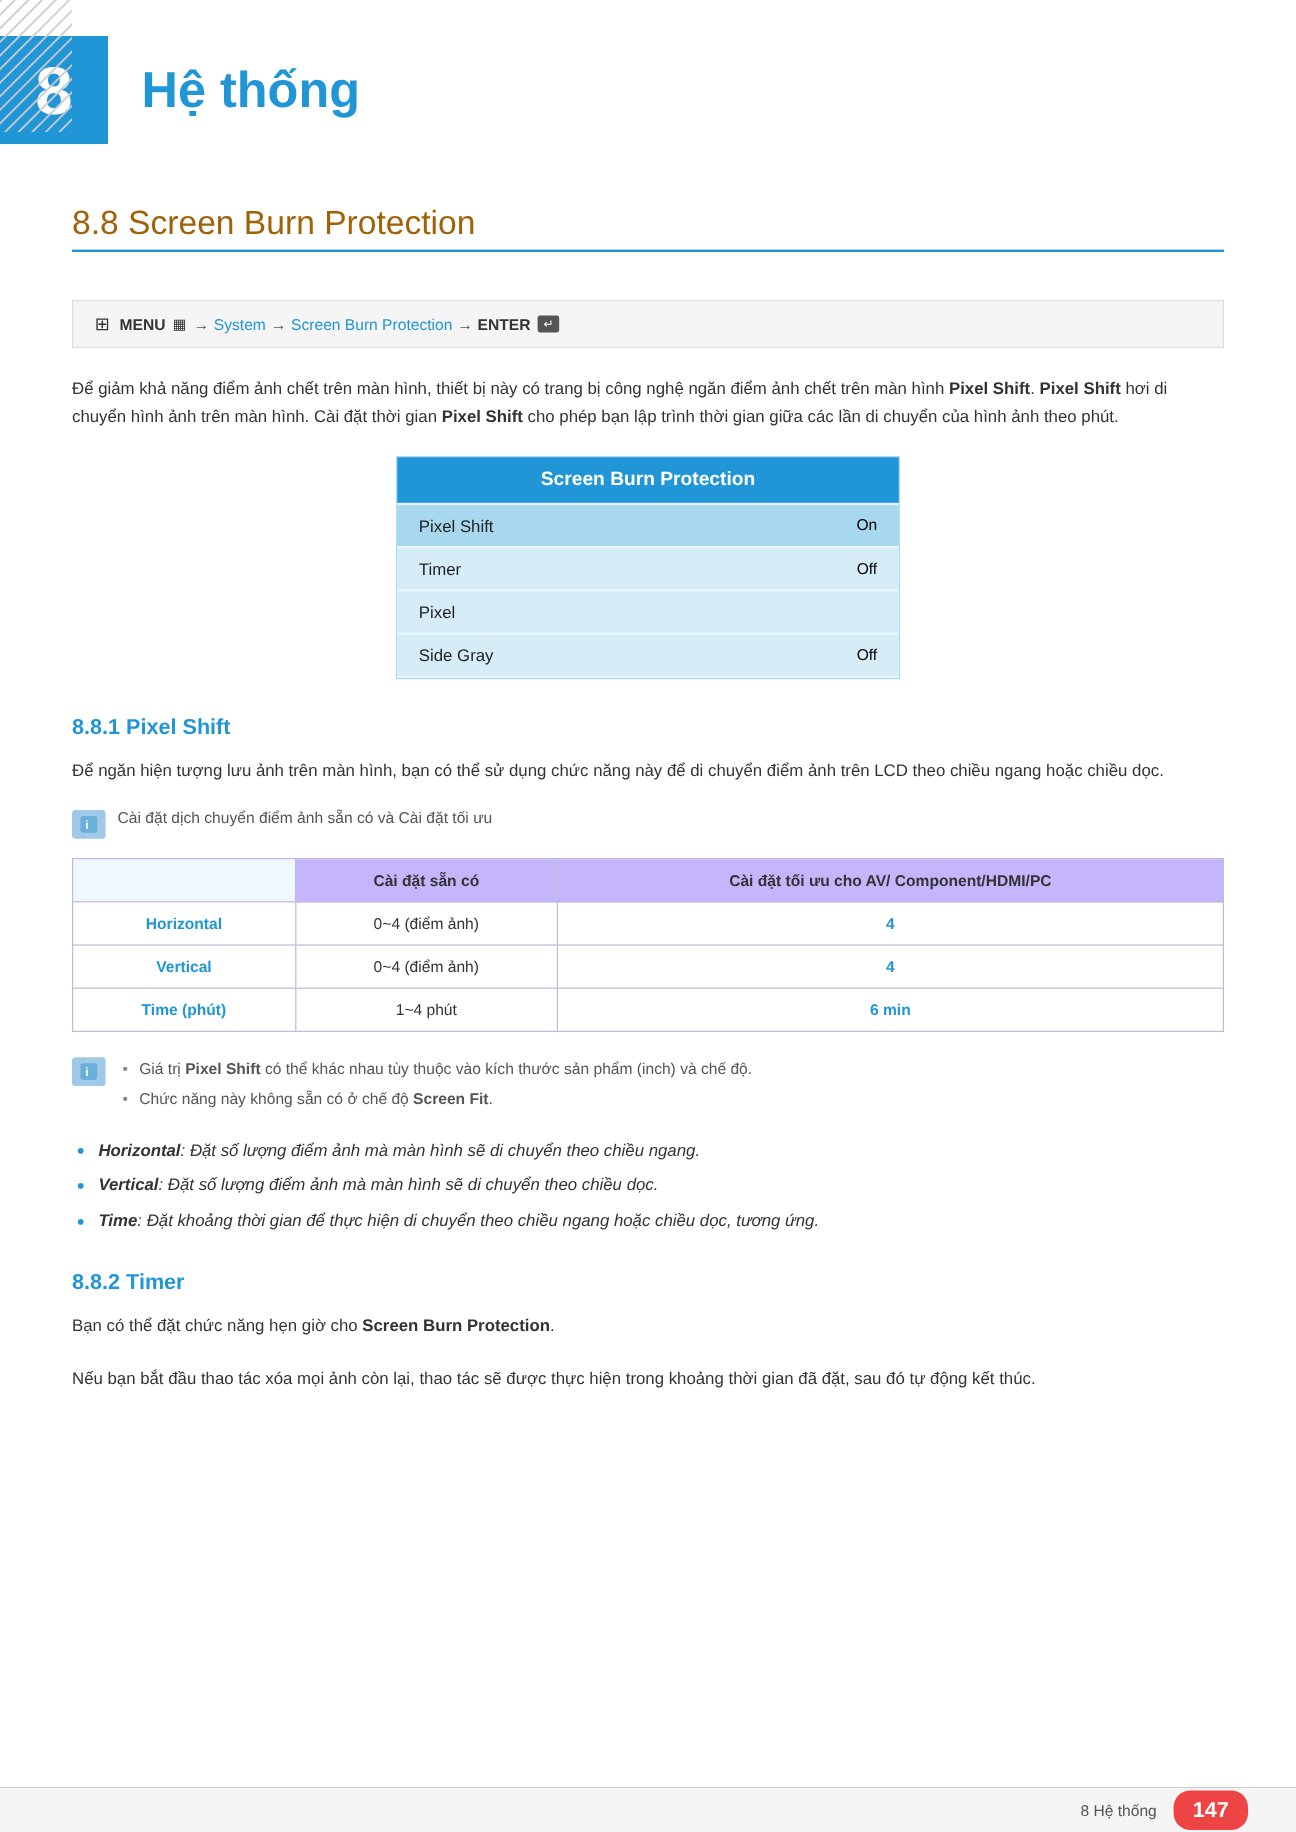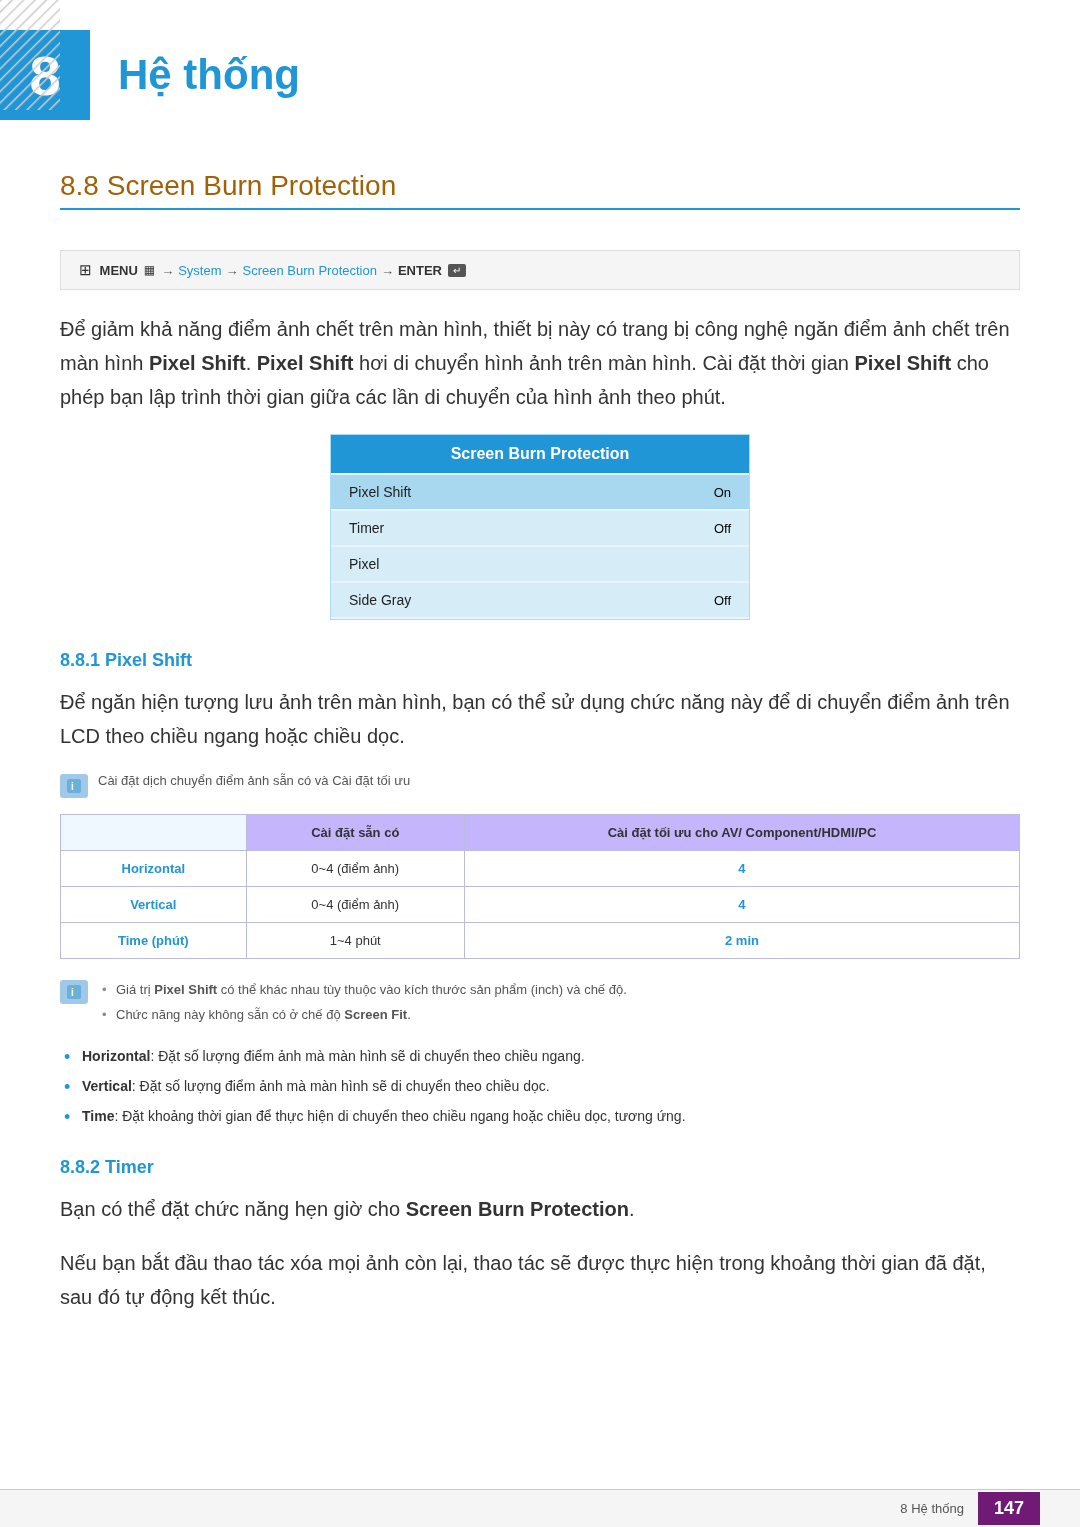--- a/index.html
+++ b/index.html
@@ -79,21 +79,21 @@
       font-weight: normal;
       color: #2196d6;
     }
     .nav-path .arrow {
       color: #555;
       font-weight: bold;
     }
 
     
     .description {
-      font-size: 20px;
+      font-size: 14px;
       line-height: 1.7;
       color: #333;
       margin-bottom: 20px;
     }
 
     
     .ui-box {
       width: 420px;
       margin: 0 auto 30px auto;
       border: 1px solid #aadcf5;
@@ -210,20 +210,21 @@
       color: #888;
       position: absolute;
       left: 4px;
     }
 
     
     .main-bullets {
       margin: 10px 0 18px 0;
       padding-left: 0;
       list-style: none;
+      font-style: italic;
     }
     .main-bullets li {
       font-size: 14px;
       line-height: 1.7;
       padding-left: 22px;
       position: relative;
       margin-bottom: 6px;
       color: #333;
     }
     .main-bullets li::before {
@@ -247,26 +248,27 @@
       display: flex;
       align-items: center;
       justify-content: flex-end;
       padding: 0 40px;
     }
     .footer-text {
       font-size: 13px;
       color: #555;
     }
     .footer-number {
-      background: #701a75;
+      background: #ef4444;
       color: #fff;
       font-size: 18px;
       font-weight: bold;
       padding: 6px 16px;
       margin-left: 14px;
+      border-radius: 14px;
     }
 
     
     .hatch-bg {
       position: absolute;
       top: 0;
       left: 0;
       width: 60px;
       height: 110px;
       overflow: hidden;
@@ -367,21 +369,21 @@
         <td class="highlight-val">4</td>
       </tr>
       <tr>
         <td class="row-label">Vertical</td>
         <td>0~4 (điểm ảnh)</td>
         <td class="highlight-val">4</td>
       </tr>
       <tr>
         <td class="row-label">Time (phút)</td>
         <td>1~4 phút</td>
-        <td class="highlight-val">2 min</td>
+        <td class="highlight-val">6 min</td>
       </tr>
     </tbody>
   </table>
 
   <div class="note-block">
     <div class="note-icon">
       <svg viewBox="0 0 16 16" fill="none" xmlns="http://www.w3.org/2000/svg">
         <rect x="1" y="1" width="14" height="14" rx="2" fill="#6ab0d8"></rect>
         <text x="5" y="12" font-size="10" fill="white" font-weight="bold">i</text>
       </svg>

